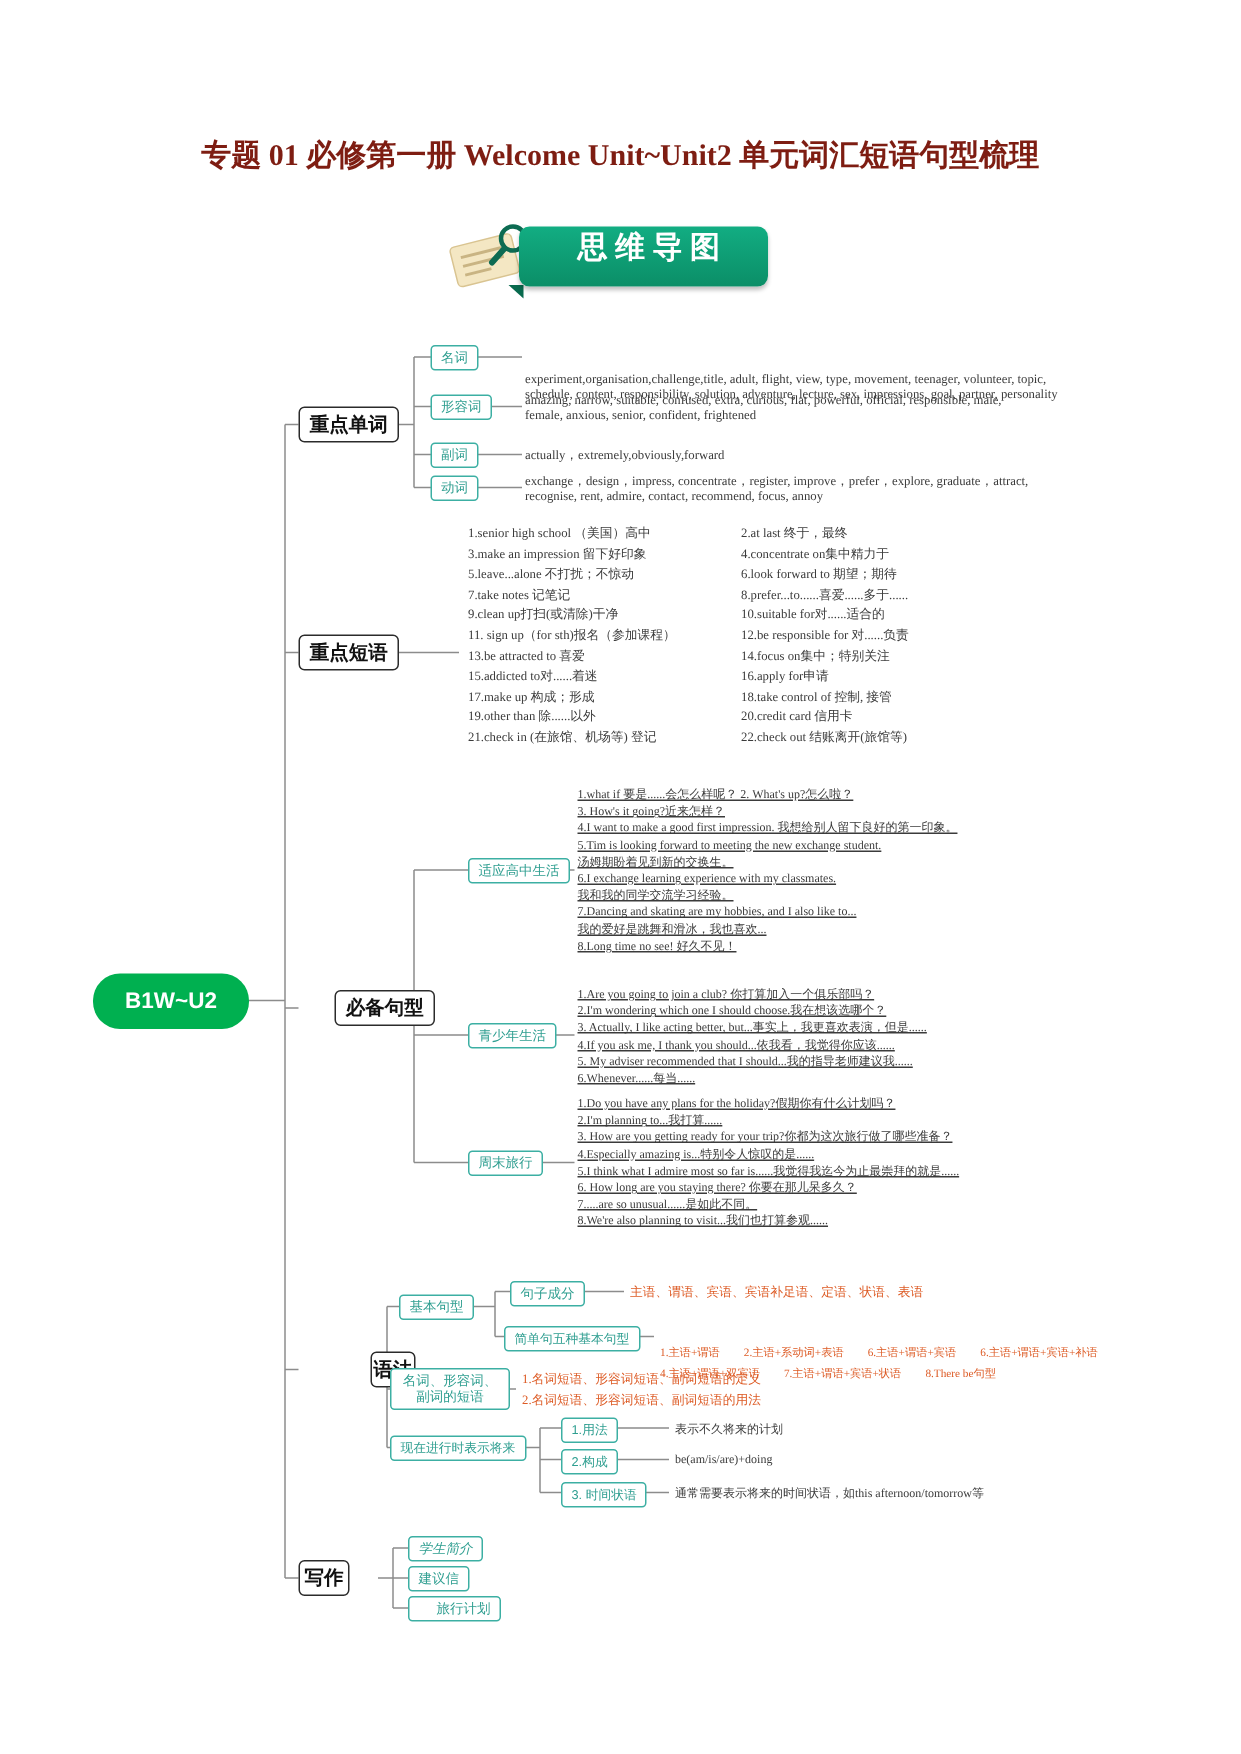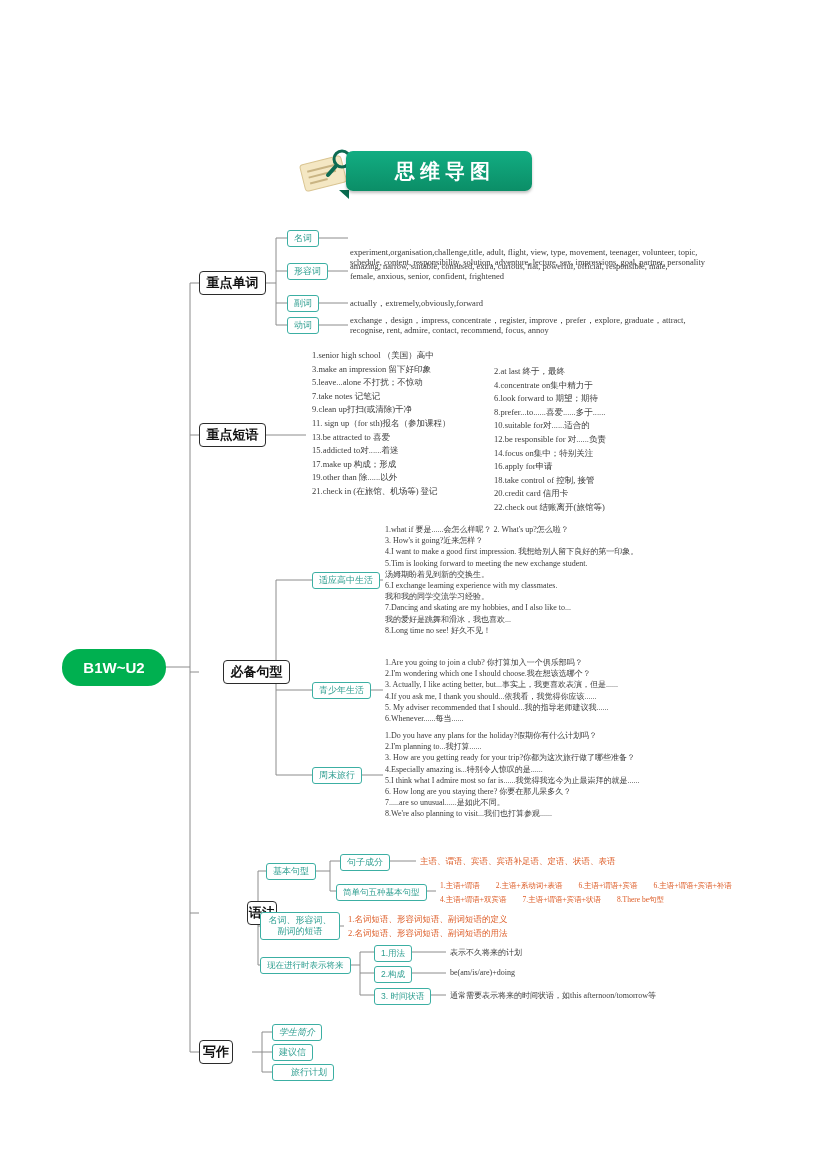--- a/index.html
+++ b/index.html
@@ -1,22 +1,22 @@
 <!DOCTYPE html>
 <html><head>
 <meta charset="utf-8">
 <style>
   html,body{margin:0;padding:0;background:#fff;}
   .canvas{position:relative;width:827px;height:1169px;background:#fff;overflow:hidden;
           font-family:"Liberation Serif",serif;}
   .title{position:absolute;top:90px;left:0;width:100%;margin:0;text-align:center;
          font-size:20px;font-weight:bold;color:#7E1D12;font-family:"Liberation Serif",serif;}
   
-  .banner{position:absolute;left:346px;top:151px;width:186px;height:40px;border-radius:7px;
-          background:linear-gradient(180deg,#12AD82,#0B8E67);display:flex;align-items:center;
+  .banner{position:absolute;left:346px;top:151px;width:166px;height:40px;border-radius:7px;
+          background:linear-gradient(180deg,#12AD82,#0B8E67);display:flex;
           justify-content:center;box-shadow:0 2px 3px rgba(0,0,0,.25);}
   .banner-label{color:#fff;font-family:"Liberation Sans",sans-serif;font-weight:bold;
           font-size:20px;letter-spacing:5px;padding-left:12px;}
   .banner-icon{position:absolute;left:296px;top:145px;width:64px;height:52px;}
   .banner-fold{position:absolute;left:339px;top:190px;width:0;height:0;
           border-top:9px solid #086A4E;border-left:10px solid transparent;}
   
   .connectors{position:absolute;left:0;top:0;width:827px;height:1169px;}
   .connectors path{stroke:#8C8C8C;stroke-width:1;fill:none;}
   
@@ -27,32 +27,33 @@
           display:flex;align-items:center;justify-content:center;box-sizing:border-box;
           font-family:"Liberation Sans",sans-serif;font-weight:bold;font-size:13px;color:#111;height:24px;}
   .tag{position:absolute;background:#fff;border:1px solid #3CAFA3;border-radius:3px;color:#2E9E90;
           font-family:"Liberation Sans",sans-serif;font-size:9px;line-height:11px;
           padding:2px 6px;white-space:nowrap;}
   .tag.small{font-size:8.5px;}
   .tag.wrap{white-space:normal;width:66px;text-align:center;}
   
   .blk{position:absolute;color:#3B3B3B;font-size:8.5px;line-height:10.4px;}
   .ph-col{position:absolute;color:#3B3B3B;font-size:8.5px;line-height:13.6px;white-space:nowrap;}
-  .sent{position:absolute;color:#3B3B3B;font-size:8px;line-height:11.2px;white-space:nowrap;}
+  .sent{position:absolute;color:#3B3B3B;font-size:8px;line-height:11.2px;white-space:nowrap;text-decoration:underline;}
   .orange{color:#DD5B25;}
   .gline{position:absolute;font-size:8.5px;white-space:nowrap;}
-  .grow{position:absolute;display:flex;gap:16px;font-size:7.5px;white-space:nowrap;}
+  .grow{position:absolute;display:flex;gap:16px;font-size:7.5px;white-space:nowrap;margin-top:16px;}
   .gitem{white-space:nowrap;}
   .gtext{position:absolute;font-size:8px;color:#3B3B3B;white-space:nowrap;}
 </style>
 </head>
 <body>
 
 <div class="canvas">
 
+  <h1 class="title">专题 01 必修第一册 Welcome Unit~Unit2 单元词汇短语句型梳理</h1>
 
   <svg class="banner-icon" viewBox="0 0 64 52">
     <g transform="rotate(-14 27 28)">
       <rect x="6" y="15" width="42" height="27" rx="3" fill="#F4E7C3" stroke="#D9C491"></rect>
       <line x1="12" y1="23" x2="40" y2="23" stroke="#C9B483" stroke-width="2"></line>
       <line x1="12" y1="29" x2="40" y2="29" stroke="#C9B483" stroke-width="2"></line>
       <line x1="12" y1="35" x2="30" y2="35" stroke="#C9B483" stroke-width="2"></line>
     </g>
     <circle cx="46" cy="14" r="8" fill="none" stroke="#0D6B52" stroke-width="3"></circle>
     <line x1="40" y1="21" x2="32" y2="30" stroke="#0D6B52" stroke-width="4" stroke-linecap="round"></line>
@@ -98,21 +99,21 @@
       <div class="ln">5.leave...alone 不打扰；不惊动</div>
       <div class="ln">7.take notes 记笔记</div>
       <div class="ln">9.clean up打扫(或清除)干净</div>
       <div class="ln">11. sign up（for sth)报名（参加课程）</div>
       <div class="ln">13.be attracted to 喜爱</div>
       <div class="ln">15.addicted to对......着迷</div>
       <div class="ln">17.make up 构成；形成</div>
       <div class="ln">19.other than 除......以外</div>
       <div class="ln">21.check in (在旅馆、机场等) 登记</div>
     </div>
-  <div class="ph-col" style="left:494px;top:349px;margin-top:16px;">
+  <div class="ph-col" style="left:494px;top:349px;">
       <div class="ln">2.at last 终于，最终</div>
       <div class="ln">4.concentrate on集中精力于</div>
       <div class="ln">6.look forward to 期望；期待</div>
       <div class="ln">8.prefer...to......喜爱......多于......</div>
       <div class="ln">10.suitable for对......适合的</div>
       <div class="ln">12.be responsible for 对......负责</div>
       <div class="ln">14.focus on集中；特别关注</div>
       <div class="ln">16.apply for申请</div>
       <div class="ln">18.take control of 控制, 接管</div>
       <div class="ln">20.credit card 信用卡</div>

